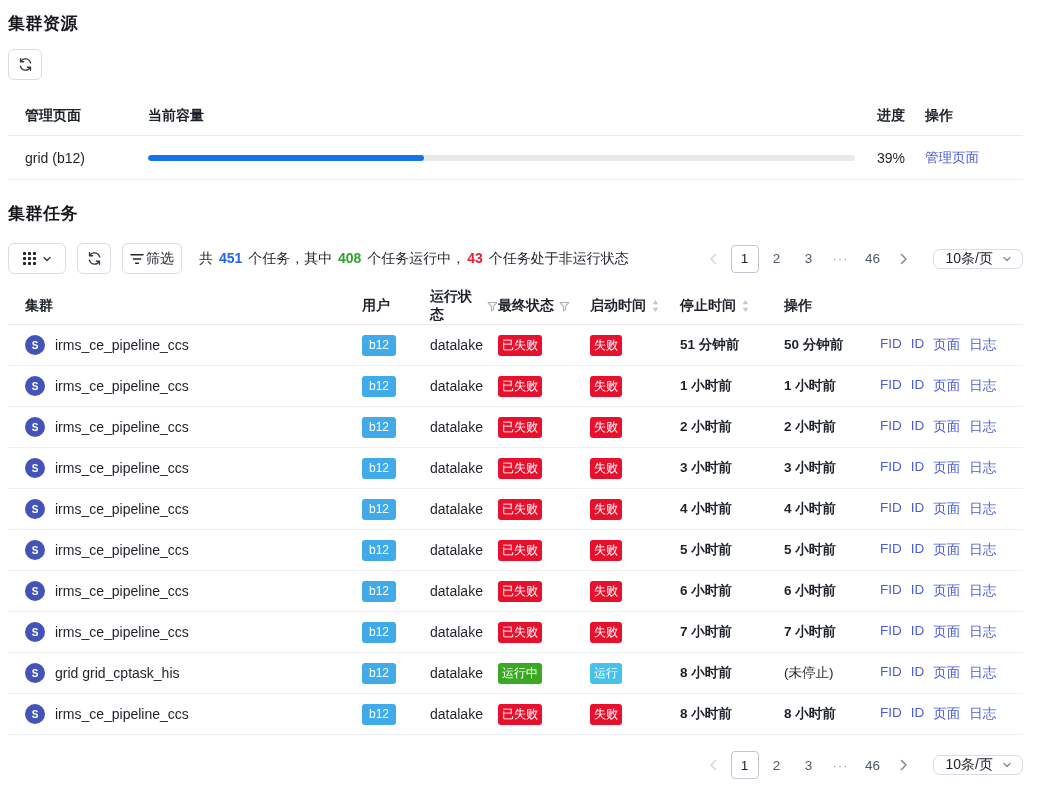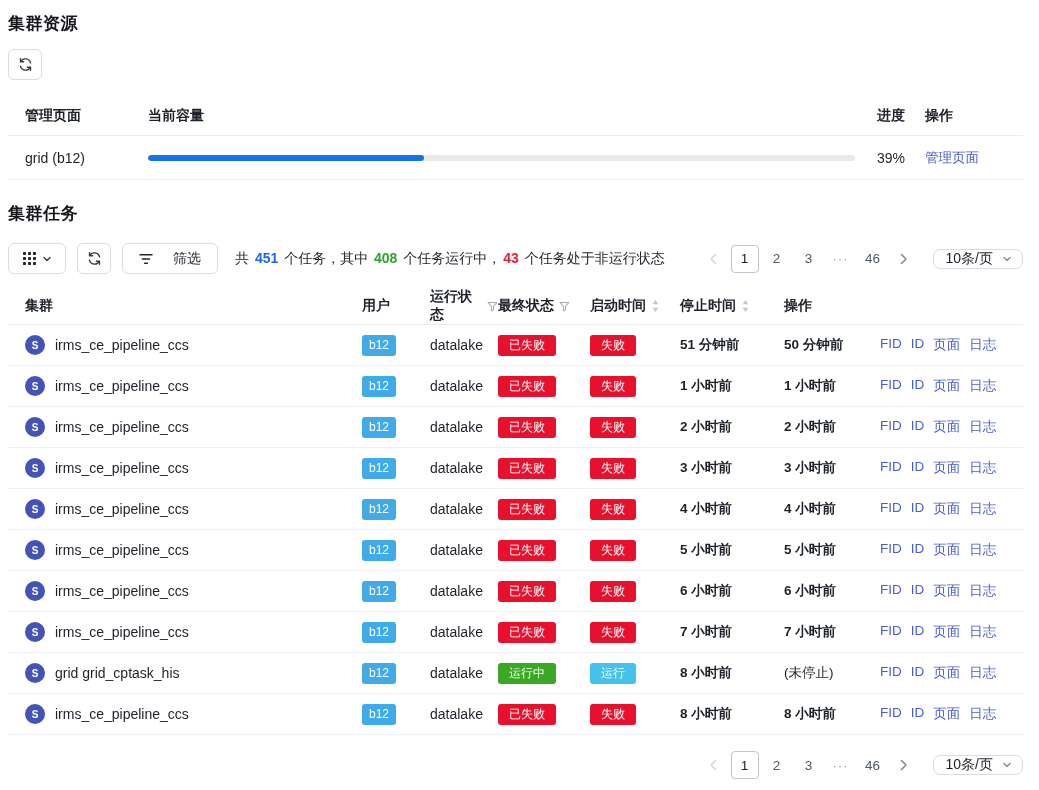--- a/index.html
+++ b/index.html
@@ -14,21 +14,21 @@
   .section-title { font-size:17px; font-weight:700; color:#17171c; letter-spacing:.5px; }
 
   .btn {
     border:1px solid #d9dce3; border-radius:6px; background:#fff;
     height:31px; display:inline-flex; align-items:center; justify-content:center;
     cursor:pointer; color:#1d2129; font-size:14px;
     font-family:inherit;
   }
   .icon-btn { width:34px; }
   .grid-btn { width:58px; gap:6px; }
-  .filter-btn { padding:0 16px; gap:20px;font-family:Liberation Mono, monospace; }
+  .filter-btn { padding:0 7px; gap:2px;font-family:Liberation Mono, monospace; }
 
   .cr-toolbar { margin-top:14px; }
 
   
   .t1 { margin-top:16px; }
   .t1-header, .t1-row {
     display:grid; grid-template-columns:123px 1fr 48px 80px;
     align-items:center; padding-left:17px; padding-right:18px;
   }
   .t1-header { height:40px; border-bottom:1px solid #e9ebf0; }
@@ -75,21 +75,21 @@
   .t2-row { height:41px; border-bottom:1px solid #eef0f4; }
   .cell { font-size:14px; color:#1d2129; }
   .name-cell { display:flex; align-items:center; gap:10px; }
   .avatar {
     width:20px; height:20px; border-radius:50%; background:var(--avatar-bg,#4353b8);
     color:#fff; font-size:10px; font-weight:700; display:flex; align-items:center; justify-content:center;
     flex:0 0 auto;
   }
   .badge {
     display:inline-block; color:#fff; font-size:12px; line-height:21px;
-    padding:0 11px; border-radius:3px; white-space:nowrap;
+    padding:0 4px; border-radius:3px; white-space:nowrap;
   }
   .badge-cluster { background:var(--badge-cluster,#40abe8); padding:0 7px; }
   .badge-red   { background:var(--badge-red,#e8112d); }
   .badge-green { background:var(--badge-green,#3aa822); }
   .badge-cyan  { background:var(--badge-cyan,#45c2ec); }
   .time { font-weight:700; font-size:13.5px; }
   .time.muted-time { font-weight:400; }
   .ops { display:flex; gap:9px; }
   .op-link { color:var(--link,#4a5cd6); font-size:13.5px; cursor:pointer; text-decoration:none; white-space:nowrap; }
 

